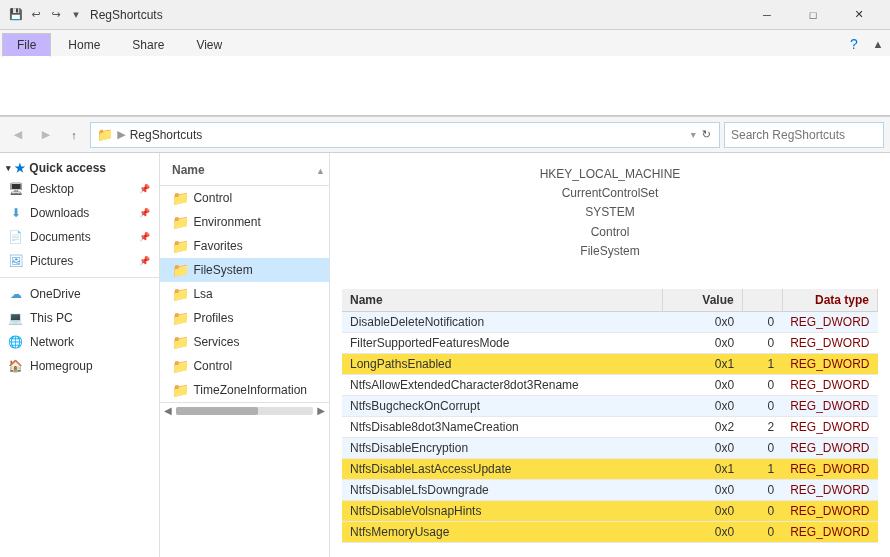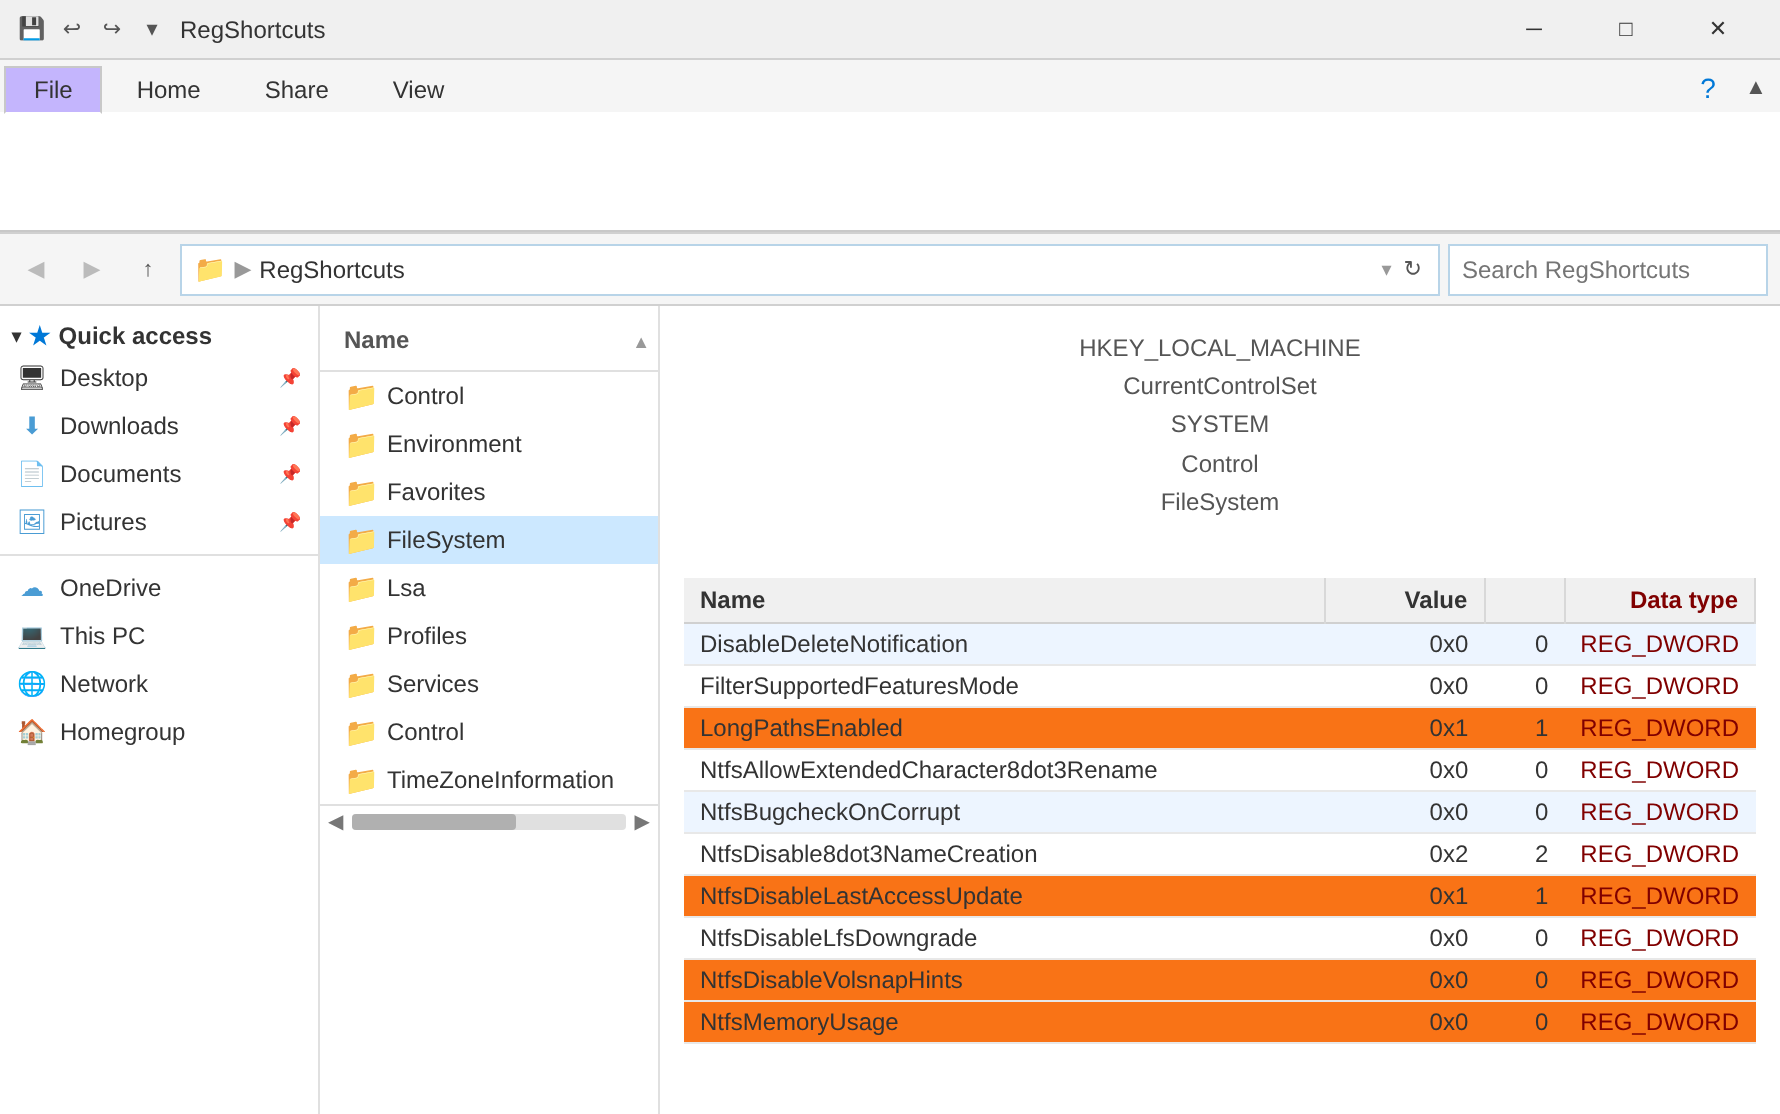--- a/index.html
+++ b/index.html
@@ -198,21 +198,21 @@
       color: #333;
       border-right: 1px solid #d8d8d8;
     }
     .reg-table td {
       padding: 3px 8px;
       border-bottom: 1px solid #e8e8e8;
       color: #333;
     }
     .reg-table tbody tr:nth-child(odd) { background: #edf5ff; }
     .reg-table tbody tr:nth-child(even) { background: #fff; }
-    .reg-table tbody tr.highlighted { background: #f97316; }
+    .reg-table tbody tr.highlighted { background: #fde047; }
     .reg-table td:nth-child(2), .reg-table th:nth-child(2) { text-align: right; width: 80px; }
     .reg-table td:nth-child(3), .reg-table th:nth-child(3) { text-align: right; width: 40px; }
     .reg-table td:nth-child(4), .reg-table th:nth-child(4) { width: 80px; color: #800000; text-align: right; }
 
     
     ::-webkit-scrollbar { width: 12px; height: 12px; }
     ::-webkit-scrollbar-track { background: #f0f0f0; }
     ::-webkit-scrollbar-thumb { background: #c0c0c0; border-radius: 2px; }
 
     
@@ -420,20 +420,26 @@
       <td>0x0</td>
       <td>0</td>
       <td style="color:#800000;">REG_DWORD</td>
     </tr>
           <tr>
       <td>NtfsDisable8dot3NameCreation</td>
       <td>0x2</td>
       <td>2</td>
       <td style="color:#800000;">REG_DWORD</td>
     </tr>
+          <tr>
+      <td>NtfsDisableEncryption</td>
+      <td>0x0</td>
+      <td>0</td>
+      <td style="color:#800000;">REG_DWORD</td>
+    </tr>
           <tr class="highlighted">
       <td>NtfsDisableLastAccessUpdate</td>
       <td>0x1</td>
       <td>1</td>
       <td style="color:#800000;">REG_DWORD</td>
     </tr>
           <tr>
       <td>NtfsDisableLfsDowngrade</td>
       <td>0x0</td>
       <td>0</td>

